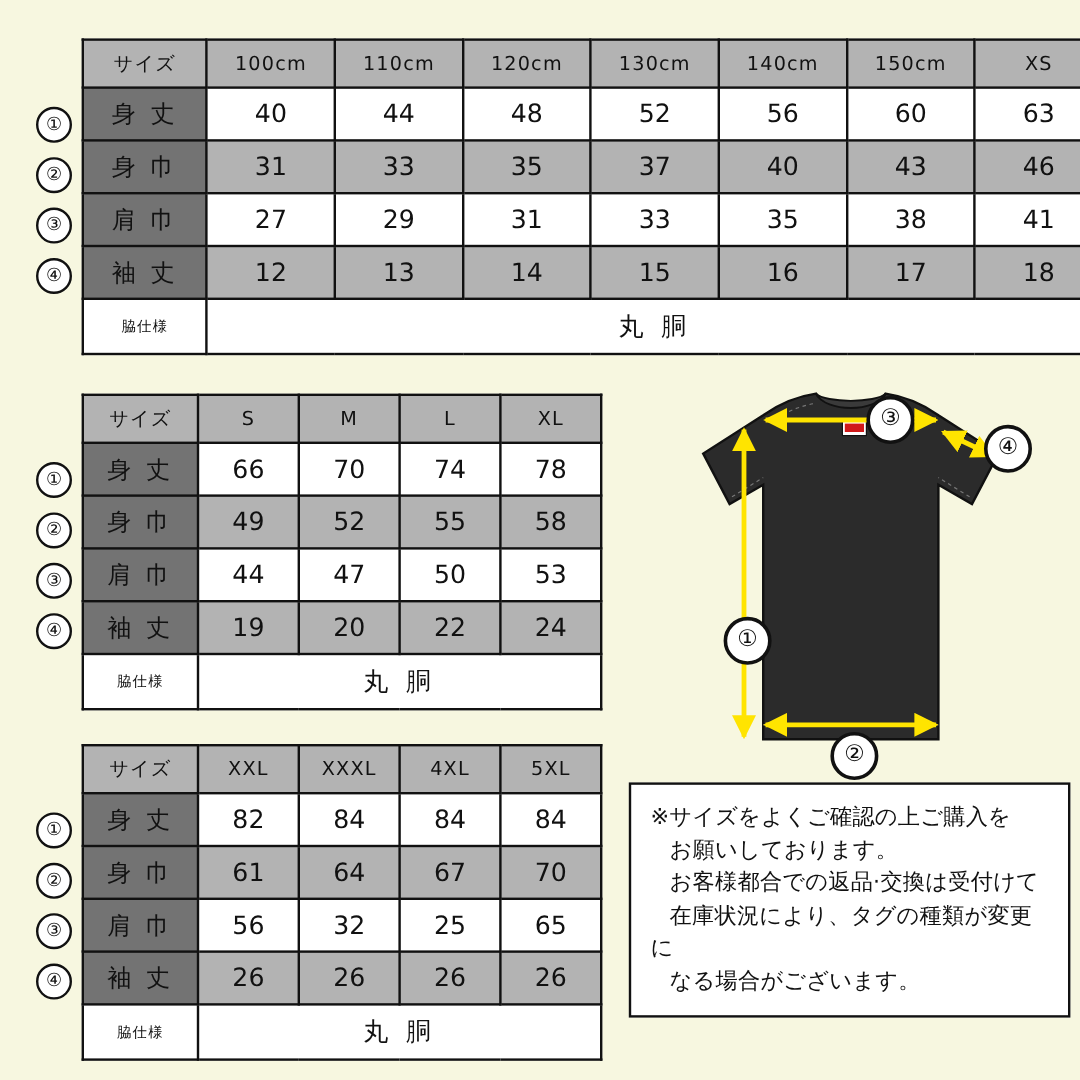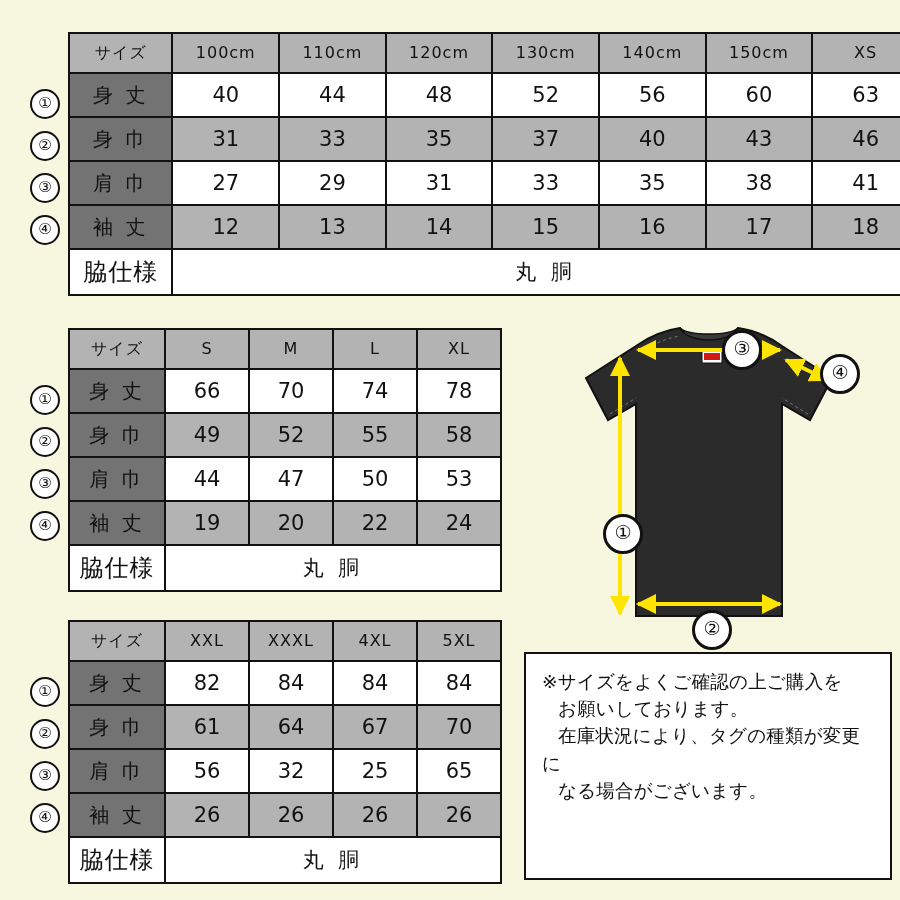--- a/index.html
+++ b/index.html
@@ -51,21 +51,21 @@
   .val-white {
     background: #ffffff;
     font-size: 21px;
   }
   .val-gray {
     background: #b3b3b3;
     font-size: 21px;
   }
   .spec-label {
     background: #ffffff;
-    font-size: 24px;
+    font-size: 12px;
     letter-spacing: 1px;
     height: 44px;
   }
   .spec-value {
     background: #ffffff;
     font-size: 21px;
     letter-spacing: 4px;
   }
 
   
@@ -120,21 +120,21 @@
     line-height: 30px;
     text-align: center;
   }
 
   
   #note-box {
     position: absolute;
     left: 524px;
     top: 652px;
     width: 368px;
-    height: 228px;
+    height: 196px;
     border: 2px solid #111111;
     background: #ffffff;
     box-sizing: border-box;
     padding: 14px 14px 10px 16px;
   }
   #note-box p {
     margin: 0;
     font-size: 18.5px;
     line-height: 1.47;
     letter-spacing: 0.2px;
@@ -379,17 +379,18 @@
 
     <div class="marker" style="left:198px; top:14px;">③</div>
     <div class="marker" style="left:296px; top:38px;">④</div>
     <div class="marker" style="left:79px;  top:198px;">①</div>
     <div class="marker" style="left:168px; top:294px;">②</div>
   </div>
 
   <div id="note-box">
     <p>※サイズをよくご確認の上ご購入を</p>
     <p class="indent">お願いしております。</p>
+    <p class="indent">お客様都合での返品·交換は受付けて</p>
     <p class="indent">在庫状況により、タグの種類が変更に</p>
     <p class="indent">なる場合がございます。</p>
   </div>
 
 </div>
 
 </body></html>

